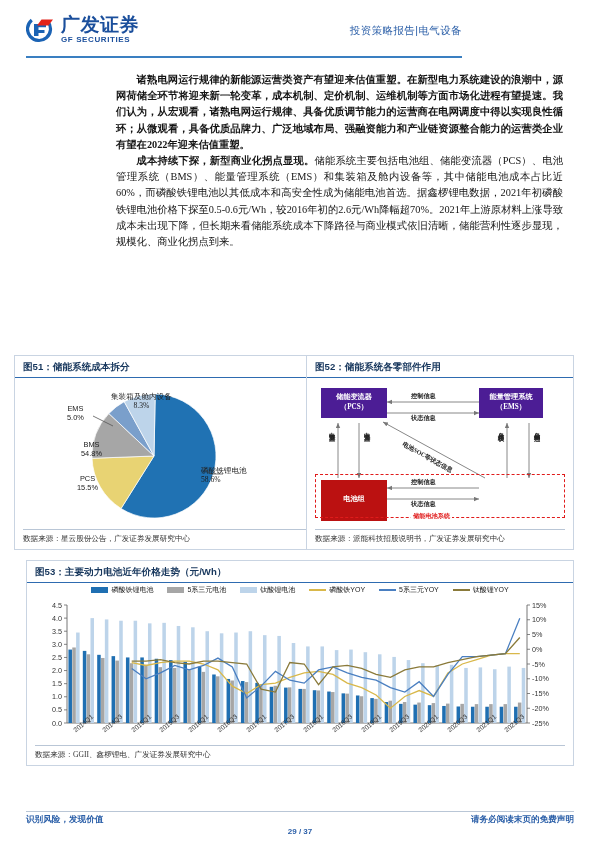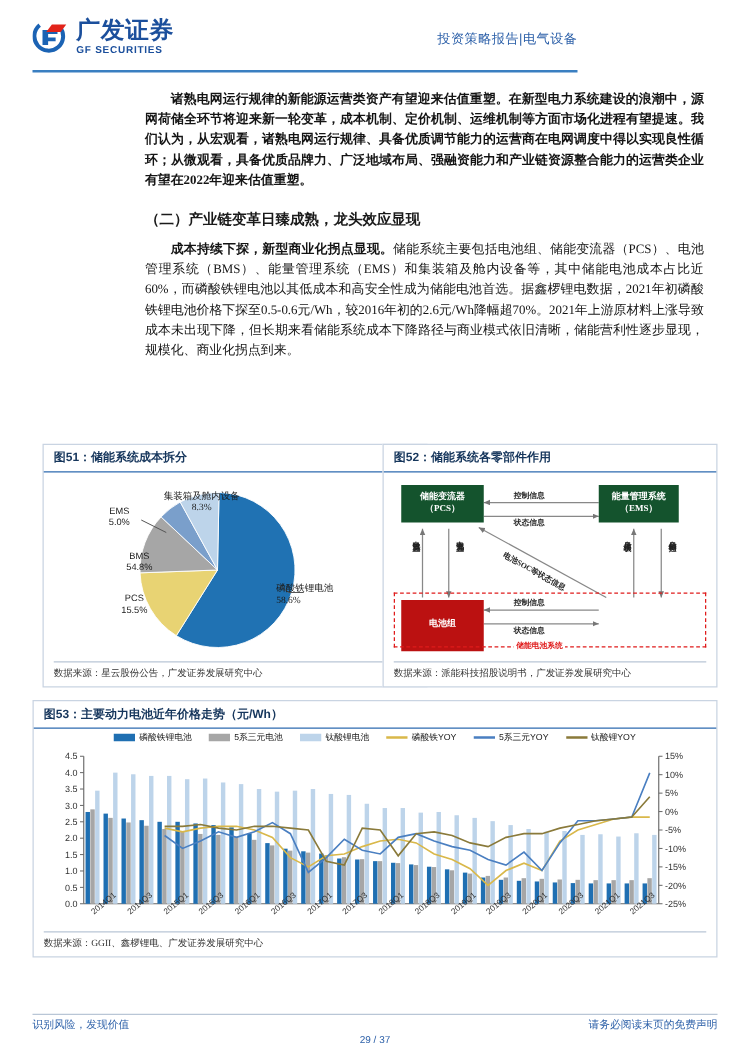--- a/index.html
+++ b/index.html
@@ -80,21 +80,21 @@
   }
   .pie-label.serif { font-family:"Liberation Serif","DejaVu Serif",serif; font-size:7.6px; }
 
   
   #diag-area { position:relative; width:100%; height:150px; }
   .dbox {
     position:absolute; display:flex; align-items:center; justify-content:center;
     color:#fff; font-family:"Liberation Serif","DejaVu Serif",serif;
     font-size:7.2px; font-weight:bold; text-align:center; line-height:1.35;
   }
-  .dbox.blue { background:#14532d; }
+  .dbox.blue { background:#4c1d95; }
   .dbox.red  { background:#bb1111; }
   .dlabel {
     position:absolute; font-family:"Liberation Serif","DejaVu Serif",serif;
     font-size:6.2px; color:#222; white-space:nowrap; font-weight:bold;
   }
   .dlabel.vert { writing-mode:vertical-rl; text-orientation:upright; letter-spacing:-1px; }
   .dashbox { position:absolute; border:1.2px dashed #e01b1b; }
   .dashcap { position:absolute; font-size:6.2px; color:#e01b1b; font-weight:bold;
              font-family:"Liberation Serif","DejaVu Serif",serif; background:#fff; padding:0 2px; white-space:nowrap;}
 
@@ -112,21 +112,21 @@
     position:absolute; font-family:"Liberation Sans","DejaVu Sans",sans-serif;
     font-size:6.6px; color:#333; transform-origin:left top;
     transform:rotate(-40deg); white-space:nowrap;
   }
 
   
   .footer-rule { position:absolute; left:26px; right:26px; bottom:36px; height:1px; background:#b9c6d6; }
   .footer-left, .footer-right, .footer-center {
     position:absolute; bottom:22px;
     font-family:"Liberation Sans","DejaVu Sans",sans-serif;
-    font-size:8.6px; color:#2b5fa8; font-weight:normal;
+    font-size:8.6px; color:#2b5fa8; font-weight:bold;
   }
   .footer-left { left:26px; }
   .footer-right { right:26px; }
   .footer-center { left:0; width:600px; text-align:center; bottom:12px; font-size:8px; }
 </style>
 </head>
 <body>
 
 <div class="page">
 
@@ -143,25 +143,24 @@
         <div class="logo-text-cn">广发证券</div>
         <div class="logo-text-en">GF SECURITIES</div>
       </div>
     </div>
     <div class="header-right">投资策略报告|电气设备</div>
     <div class="header-rule"></div>
   </div>
 
   <div class="body-text">
     <p class="para indent bold">诸熟电网运行规律的新能源运营类资产有望迎来估值重塑。在新型电力系统建设的浪潮中，源网荷储全环节将迎来新一轮变革，成本机制、定价机制、运维机制等方面市场化进程有望提速。我们认为，从宏观看，诸熟电网运行规律、具备优质调节能力的运营商在电网调度中得以实现良性循环；从微观看，具备优质品牌力、广泛地域布局、强融资能力和产业链资源整合能力的运营类企业有望在2022年迎来估值重塑。</p>
-    <div class="section-head">（二）产业链变革日臻成熟，龙头效应显现</div>
     <p class="para indent"><span class="bold">成本持续下探，新型商业化拐点显现。</span><span>储能系统主要包括电池组、储能变流器（PCS）、电池管理系统（BMS）、能量管理系统（EMS）和集装箱及舱内设备等，其中储能电池成本占比近60%，而磷酸铁锂电池以其低成本和高安全性成为储能电池首选。据鑫椤锂电数据，2021年初磷酸铁锂电池价格下探至0.5-0.6元/Wh，较2016年初的2.6元/Wh降幅超70%。2021年上游原材料上涨导致成本未出现下降，但长期来看储能系统成本下降路径与商业模式依旧清晰，储能营利性逐步显现，规模化、商业化拐点到来。</span></p>
   </div>
 
-  <div class="fig" style="left:34px; top:355px; width:308px; height:195px;">
+  <div class="fig" style="left:14px; top:355px; width:308px; height:195px;">
     <div class="fig-title">图51：储能系统成本拆分</div>
     <div class="fig-body">
       <div id="pie-area">
         <svg width="268" height="150" viewBox="0 0 268 150" style="position:absolute;left:0;top:0;">
           <g id="pie-g" transform="translate(139,78)">
               <path d="M0,0 L1.24,-61.99 A62,62 0 1 1 -32.95,52.52 Z" fill="#2072b3" stroke="#ffffff" stroke-width="0.7"></path>
               <path d="M0,0 L-32.95,52.52 A62,62 0 0 1 -61.96,2.27 Z" fill="#e8d373" stroke="#ffffff" stroke-width="0.7"></path>
               <path d="M0,0 L-61.96,2.27 A62,62 0 0 1 -45.15,-42.49 Z" fill="#a6a6a6" stroke="#ffffff" stroke-width="0.7"></path>
               <path d="M0,0 L-45.15,-42.49 A62,62 0 0 1 -29.81,-54.37 Z" fill="#7a9fcb" stroke="#ffffff" stroke-width="0.7"></path>
               <path d="M0,0 L-29.81,-54.37 A62,62 0 0 1 1.24,-61.99 Z" fill="#bdd4ea" stroke="#ffffff" stroke-width="0.7"></path>

